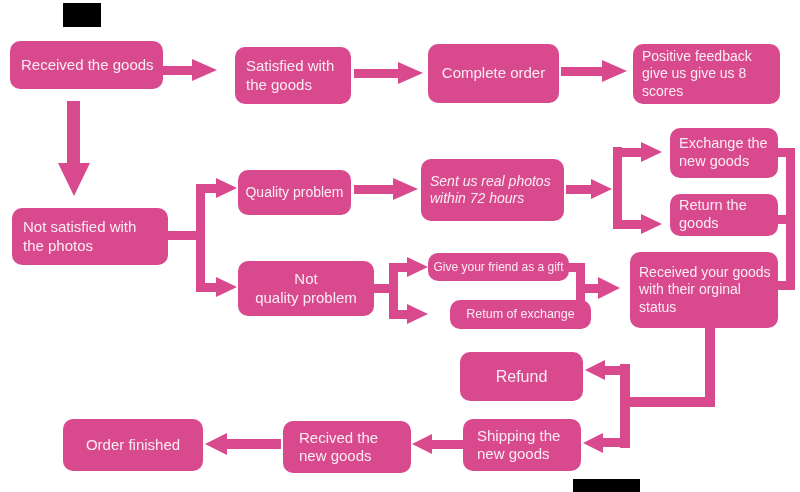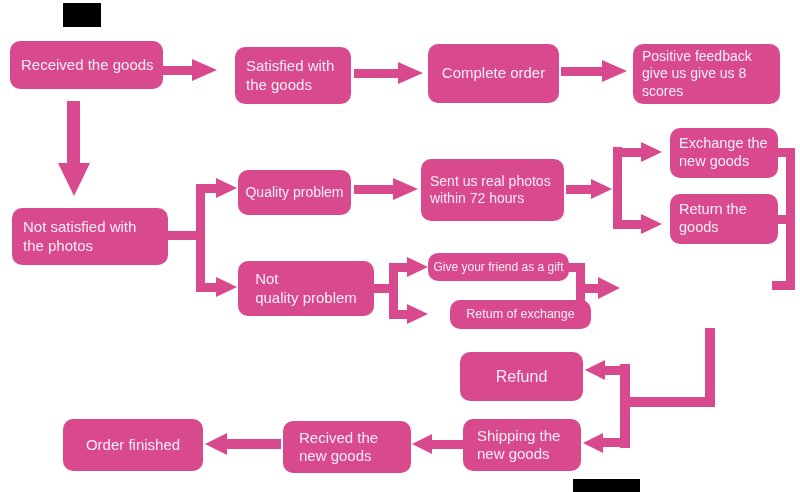--- a/index.html
+++ b/index.html
@@ -5,31 +5,31 @@
   html,body{margin:0;padding:0;background:#ffffff;}
   #canvas{
     position:relative;width:800px;height:492px;background:#ffffff;
     font-family:"Liberation Sans",sans-serif;overflow:hidden;
   }
   .node{
     position:absolute;background:#d8498d;color:#fbecf3;border-radius:10px;
     display:flex;align-items:center;box-sizing:border-box;
     white-space:pre;font-size:14.5px;line-height:1.22;padding:0 11px;
   }
-  .c{justify-content:center;text-align:left;padding:3px 4px;}
+  .c{justify-content:center;text-align:center;padding:3px 4px;}
   
   .n-received{left:10px;top:41px;width:153px;height:48px;font-size:15px;}
   .n-satisfied{left:235px;top:47px;width:116px;height:57px;font-size:15px;}
   .n-complete{left:428px;top:44px;width:131px;height:59px;font-size:15px;}
   .n-positive{left:633px;top:44px;width:147px;height:60px;font-size:14px;padding:0 9px;}
   .n-notsat{left:12px;top:208px;width:156px;height:57px;font-size:15px;}
   .n-quality{left:238px;top:170px;width:113px;height:45px;font-size:14px;}
-  .n-photos{left:421px;top:159px;width:143px;height:62px;font-size:14px;padding:0 9px;}
+  .n-photos{left:421px;top:159px;width:143px;height:62px;font-size:14px;padding:0 9px;font-style:italic;}
   .n-exchange{left:670px;top:128px;width:108px;height:50px;font-size:14.5px;padding:0 9px;}
-  .n-return{left:670px;top:194px;width:108px;height:50px;font-size:14.5px;padding:4px 9px;}
+  .n-return{left:670px;top:194px;width:108px;height:42px;font-size:14.5px;padding:4px 9px;}
   .n-notquality{left:238px;top:261px;width:136px;height:55px;font-size:15px;}
   .n-gift{left:428px;top:253px;width:141px;height:28px;font-size:12px;}
   .n-retum{left:428px;top:300px;width:141px;height:29px;font-size:12.5px;margin-left:22px;}
   .n-recorig{left:630px;top:252px;width:148px;height:76px;font-size:14px;padding:0 9px;}
   .n-refund{left:460px;top:352px;width:123px;height:49px;font-size:16px;}
   .n-shipping{left:463px;top:419px;width:118px;height:52px;font-size:15px;padding:0 14px;}
   .n-recived{left:283px;top:421px;width:128px;height:52px;font-size:15px;padding:0 16px;}
   .n-finished{left:63px;top:419px;width:140px;height:52px;font-size:15px;}
   
   .shaft{position:absolute;background:#d8498d;}
@@ -121,20 +121,23 @@
   <div class="node n-photos">Sent us real photos
 within 72 hours</div>
   <div class="node n-exchange">Exchange the
 new goods</div>
   <div class="node n-return">Return the
 goods</div>
   <div class="node n-notquality c">Not
 quality problem</div>
   <div class="node n-gift c">Give your friend as a gift</div>
   <div class="node n-retum c">Retum of exchange</div>
+  <div class="node n-recorig">Received your goods
+with their orginal
+status</div>
   <div class="node n-refund c">Refund</div>
   <div class="node n-shipping">Shipping the
 new goods</div>
   <div class="node n-recived">Recived the
 new goods</div>
   <div class="node n-finished c">Order finished</div>
 
   <div class="redact" style="left:63px;top:3px;width:38px;height:24px;"></div>
   <div class="redact" style="left:573px;top:479px;width:67px;height:13px;"></div>
 

